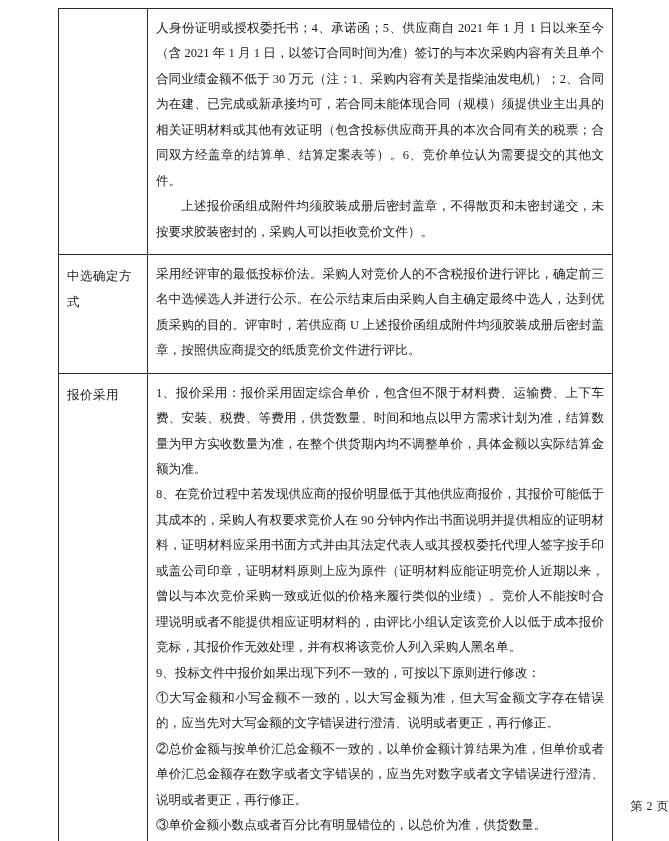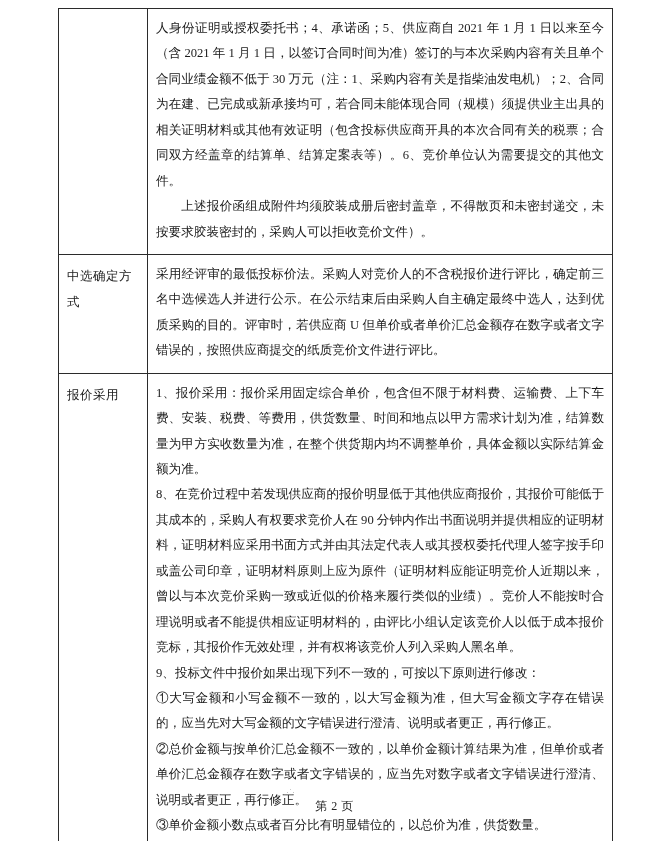--- a/index.html
+++ b/index.html
@@ -59,21 +59,21 @@
     text-indent: 2em;
   }
   .col-body p + p {
     margin-top: 0px;
   }
   .footer {
     position: absolute;
     left: 0;
     top: 798px;
     width: 669px;
-    text-align: center;
+    text-align: right;
     font-size: 12px;
     font-family: "Liberation Serif", "DejaVu Serif", serif;
     letter-spacing: 0.5px;
     color: #232323;
   }
   .smudge {
     position: absolute;
     pointer-events: none;
     color: #8c8c8c;
     font-size: 9px;
@@ -97,21 +97,21 @@
         <td class="col-body">
           <p>人身份证明或授权委托书；4、承诺函；5、供应商自 2021 年 1 月 1 日以来至今（含 2021 年 1 月 1 日，以签订合同时间为准）签订的与本次采购内容有关且单个合同业绩金额不低于 30 万元（注：1、采购内容有关是指柴油发电机）；2、合同为在建、已完成或新承接均可，若合同未能体现合同（规模）须提供业主出具的相关证明材料或其他有效证明（包含投标供应商开具的本次合同有关的税票；合同双方经盖章的结算单、结算定案表等）。6、竞价单位认为需要提交的其他文件。</p>
           <p class="indent">上述报价函组成附件均须胶装成册后密封盖章，不得散页和未密封递交，未按要求胶装密封的，采购人可以拒收竞价文件）。</p>
         </td>
       </tr>
       <tr>
         <td class="col-label">
           <span class="label-inner">中选确定方式</span>
         </td>
         <td class="col-body">
-          <p>采用经评审的最低投标价法。采购人对竞价人的不含税报价进行评比，确定前三名中选候选人并进行公示。在公示结束后由采购人自主确定最终中选人，达到优质采购的目的。评审时，若供应商 U 但单价或者单价汇总金额存在数字或者文字错误的，按照供应商提交的纸质竞价文件进行评比。</p>
+          <p>采用经评审的最低投标价法。采购人对竞价人的不含税报价进行评比，确定前三名中选候选人并进行公示。在公示结束后由采购人自主确定最终中选人，达到优质采购的目的。评审时，若供应商 U 上述报价函组成附件均须胶装成册后密封盖章，按照供应商提交的纸质竞价文件进行评比。</p>
         </td>
       </tr>
       <tr>
         <td class="col-label">
           <span class="label-inner">报价采用</span>
         </td>
         <td class="col-body">
           <p>1、报价采用：报价采用固定综合单价，包含但不限于材料费、运输费、上下车费、安装、税费、等费用，供货数量、时间和地点以甲方需求计划为准，结算数量为甲方实收数量为准，在整个供货期内均不调整单价，具体金额以实际结算金额为准。</p>
           <p>8、在竞价过程中若发现供应商的报价明显低于其他供应商报价，其报价可能低于其成本的，采购人有权要求竞价人在 90 分钟内作出书面说明并提供相应的证明材料，证明材料应采用书面方式并由其法定代表人或其授权委托代理人签字按手印或盖公司印章，证明材料原则上应为原件（证明材料应能证明竞价人近期以来，曾以与本次竞价采购一致或近似的价格来履行类似的业绩）。竞价人不能按时合理说明或者不能提供相应证明材料的，由评比小组认定该竞价人以低于成本报价竞标，其报价作无效处理，并有权将该竞价人列入采购人黑名单。</p>
           <p>9、投标文件中报价如果出现下列不一致的，可按以下原则进行修改：</p>

